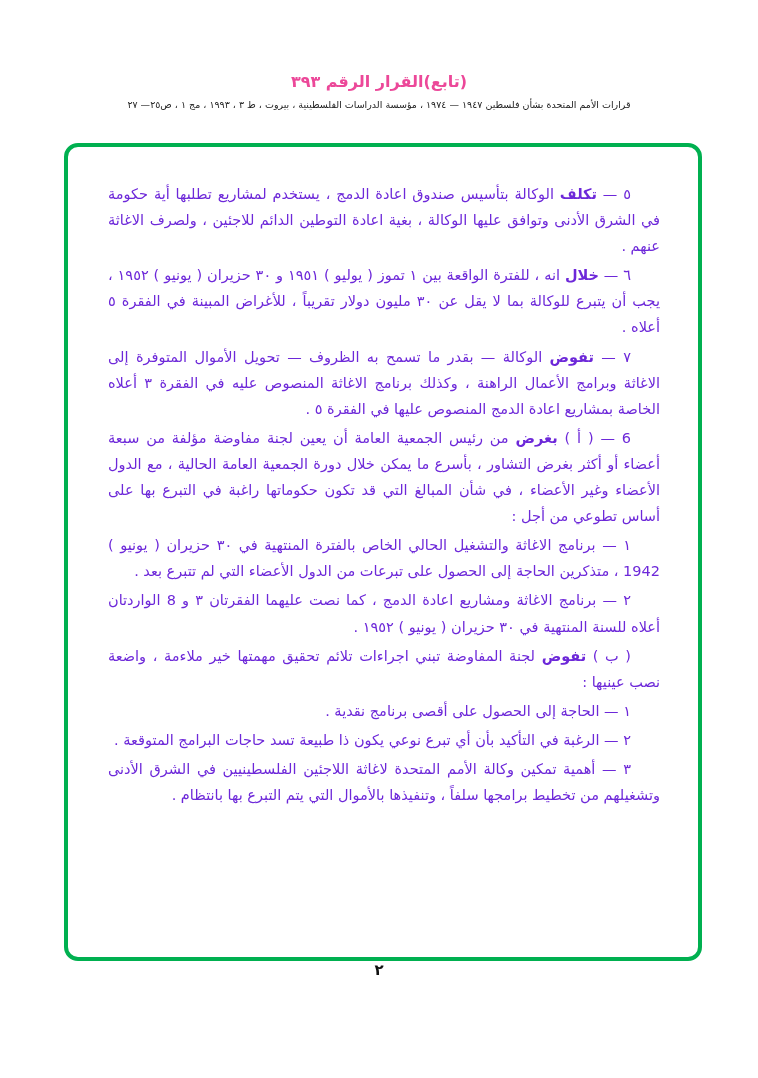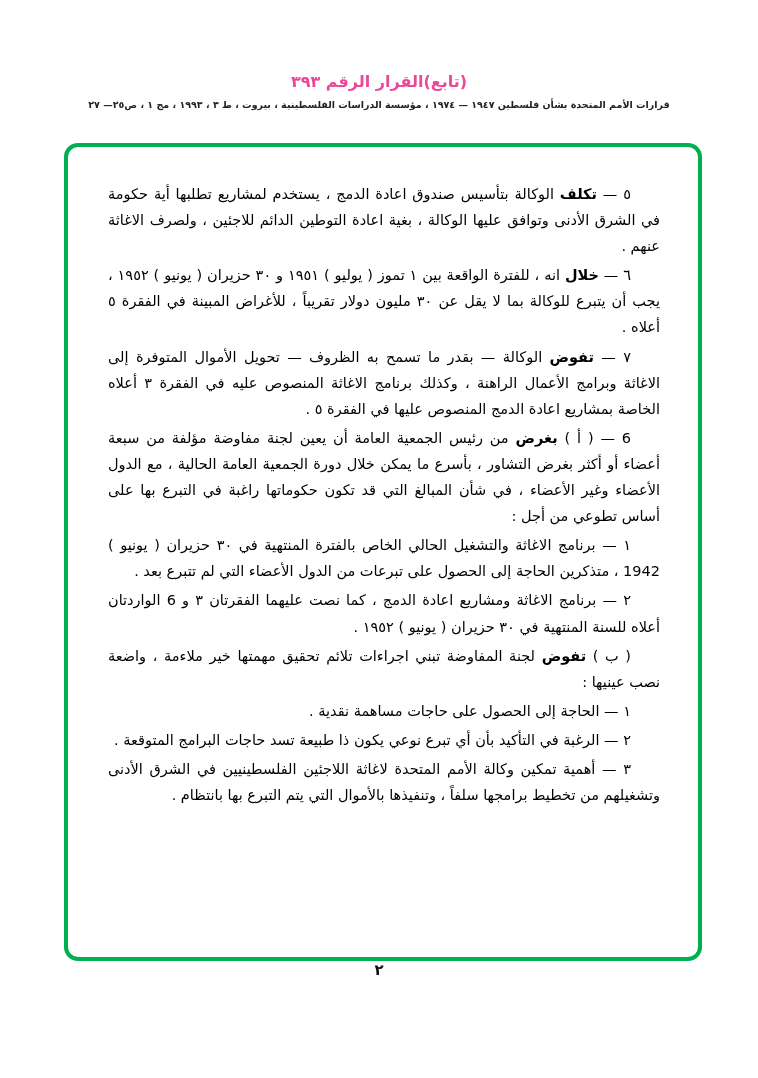--- a/index.html
+++ b/index.html
@@ -25,21 +25,21 @@
     padding-top: 72px;
   }
   .doc-title {
     font-size: 16px;
     font-weight: bold;
     color: #ec4899;
     letter-spacing: 0.5px;
   }
   .doc-source {
     font-size: 9.5px;
-    font-weight: bold;
+    font-weight: normal;
     color: #222;
     margin-top: 8px;
     white-space: nowrap;
   }
   .content-box {
     position: absolute;
     left: 64px;
     top: 143px;
     width: 630px;
     height: 810px;
@@ -47,21 +47,21 @@
     border-radius: 14px;
     background: #ffffff;
     box-sizing: content-box;
   }
   .content-inner {
     padding: 34px 38px 30px 40px;
     direction: rtl;
     text-align: justify;
     font-size: 14.5px;
     line-height: 1.8;
-    color: #000000;
+    color: #6d28d9;
   }
   .para {
     margin: 0 0 3px 0;
     text-indent: 2em;
   }
   .kw {
     font-weight: bold;
   }
   .page-footer {
     position: absolute;
@@ -92,25 +92,25 @@
       <p class="para"><span>٥ — </span><span class="kw">تكلف</span><span> الوكالة بتأسيس صندوق اعادة الدمج ، يستخدم لمشاريع تطلبها أية حكومة في الشرق الأدنى وتوافق عليها الوكالة ، بغية اعادة التوطين الدائم للاجئين ، ولصرف الاغاثة عنهم .</span></p>
 
       <p class="para"><span>٦ — </span><span class="kw">خلال</span><span> انه ، للفترة الواقعة بين ١ تموز ( يوليو ) ١٩٥١ و ٣٠ حزيران ( يونيو ) ١٩٥٢ ، يجب أن يتبرع للوكالة بما لا يقل عن ٣٠ مليون دولار تقريباً ، للأغراض المبينة في الفقرة ٥ أعلاه .</span></p>
 
       <p class="para"><span>٧ — </span><span class="kw">تفوض</span><span> الوكالة — بقدر ما تسمح به الظروف — تحويل الأموال المتوفرة إلى الاغاثة وبرامج الأعمال الراهنة ، وكذلك برنامج الاغاثة المنصوص عليه في الفقرة ٣ أعلاه الخاصة بمشاريع اعادة الدمج المنصوص عليها في الفقرة ٥ .</span></p>
 
       <p class="para"><span>6 — ( أ ) </span><span class="kw">بغرض</span><span> من رئيس الجمعية العامة أن يعين لجنة مفاوضة مؤلفة من سبعة أعضاء أو أكثر بغرض التشاور ، بأسرع ما يمكن خلال دورة الجمعية العامة الحالية ، مع الدول الأعضاء وغير الأعضاء ، في شأن المبالغ التي قد تكون حكوماتها راغبة في التبرع بها على أساس تطوعي من أجل :</span></p>
 
       <p class="para"><span>١ — </span><span class="kw"></span><span>برنامج الاغاثة والتشغيل الحالي الخاص بالفترة المنتهية في ٣٠ حزيران ( يونيو ) 1942 ، متذكرين الحاجة إلى الحصول على تبرعات من الدول الأعضاء التي لم تتبرع بعد .</span></p>
 
-      <p class="para"><span>٢ — </span><span class="kw"></span><span>برنامج الاغاثة ومشاريع اعادة الدمج ، كما نصت عليهما الفقرتان ٣ و 6 الواردتان أعلاه للسنة المنتهية في ٣٠ حزيران ( يونيو ) ١٩٥٢ .</span></p>
+      <p class="para"><span>٢ — </span><span class="kw"></span><span>برنامج الاغاثة ومشاريع اعادة الدمج ، كما نصت عليهما الفقرتان ٣ و 8 الواردتان أعلاه للسنة المنتهية في ٣٠ حزيران ( يونيو ) ١٩٥٢ .</span></p>
 
       <p class="para"><span>( ب ) </span><span class="kw">تفوض</span><span> لجنة المفاوضة تبني اجراءات تلائم تحقيق مهمتها خير ملاءمة ، واضعة نصب عينيها :</span></p>
 
-      <p class="para"><span>١ — </span><span class="kw"></span><span>الحاجة إلى الحصول على حاجات مساهمة نقدية .</span></p>
+      <p class="para"><span>١ — </span><span class="kw"></span><span>الحاجة إلى الحصول على أقصى برنامج نقدية .</span></p>
 
       <p class="para"><span>٢ — </span><span class="kw"></span><span>الرغبة في التأكيد بأن أي تبرع نوعي يكون ذا طبيعة تسد حاجات البرامج المتوقعة .</span></p>
 
       <p class="para"><span>٣ — </span><span class="kw"></span><span>أهمية تمكين وكالة الأمم المتحدة لاغاثة اللاجئين الفلسطينيين في الشرق الأدنى وتشغيلهم من تخطيط برامجها سلفاً ، وتنفيذها بالأموال التي يتم التبرع بها بانتظام .</span></p>
 
     </div>
   </div>
 
   <div class="page-footer">
     <span class="page-number">٢</span>

